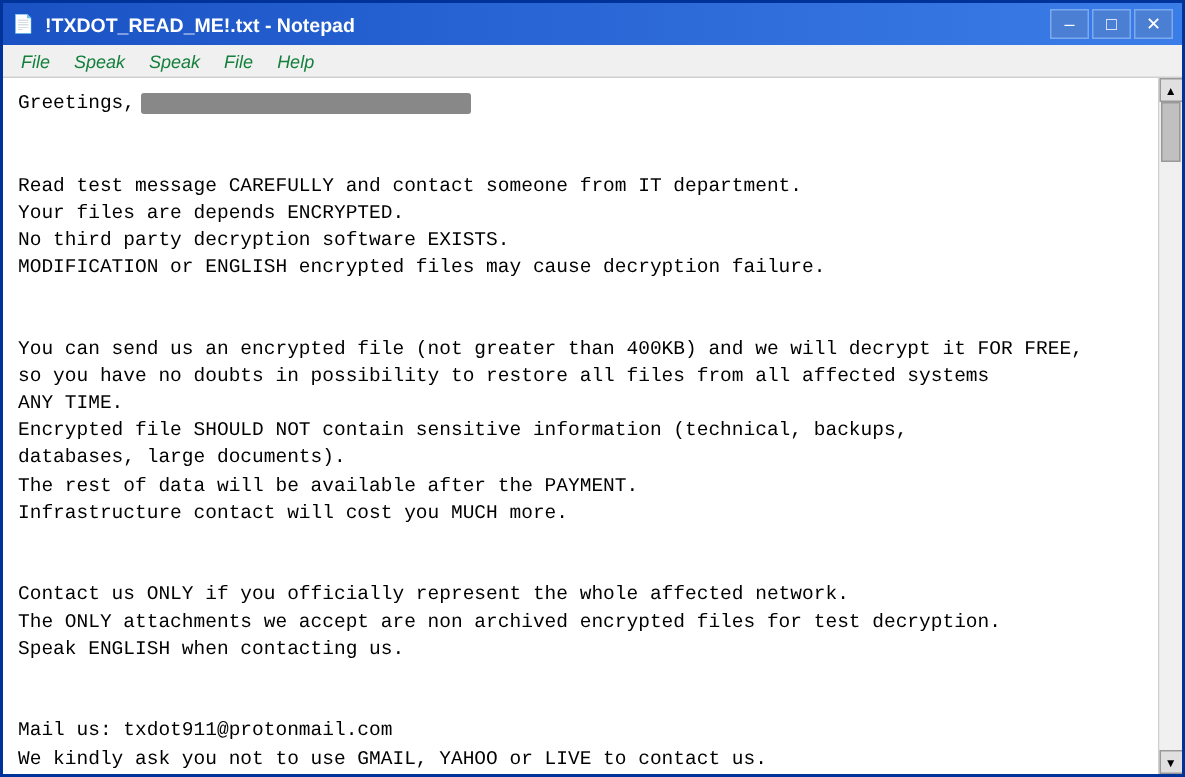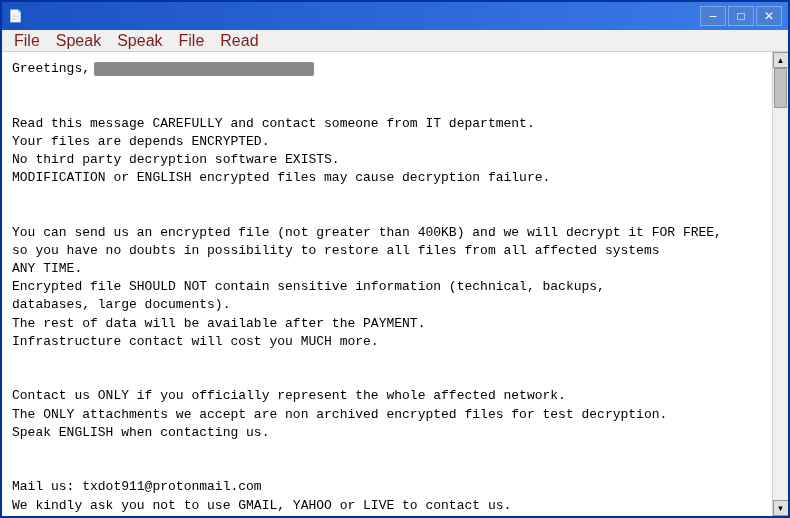--- a/index.html
+++ b/index.html
@@ -81,24 +81,25 @@
       display: flex;
       align-items: center;
       padding: 2px 4px;
       height: 22px;
       flex-shrink: 0;
       border-bottom: 1px solid #d0d0d0;
     }
 
     .menu-item {
       padding: 2px 8px;
-      font-size: 16px;
+      font-size: 12px;
       font-family: 'Segoe UI', Arial, sans-serif;
       cursor: pointer;
-      color: #7f1d1d;
+      color: #15803d;
+      font-style: italic;
     }
 
     .content-area {
       flex: 1;
       display: flex;
       overflow: hidden;
       position: relative;
     }
 
     .text-content {
@@ -165,41 +166,42 @@
     }
   </style>
 </head>
 <body>
 
 <div class="window">
 
   <div class="title-bar">
     <div class="title-bar-left">
       <span class="title-bar-icon">📄</span>
+      <span>!TXDOT_READ_ME!.txt - Notepad</span>
     </div>
     <div class="title-bar-controls">
       <button class="title-btn">–</button>
       <button class="title-btn">□</button>
       <button class="title-btn close">✕</button>
     </div>
   </div>
 
   <div class="menu-bar">
     <span class="menu-item">File</span>
     <span class="menu-item">Speak</span>
     <span class="menu-item">Speak</span>
     <span class="menu-item">File</span>
-    <span class="menu-item">Read</span>
+    <span class="menu-item">Help</span>
   </div>
 
   <div class="content-area">
     <div class="text-content"><span>Greetings,</span><span class="blurred-text"></span>
 <span>
 </span>
-<span>Read this message CAREFULLY and contact someone from IT department.</span>
+<span>Read test message CAREFULLY and contact someone from IT department.</span>
 <span>Your files are depends ENCRYPTED.</span>
 <span>No third party decryption software EXISTS.</span>
 <span>MODIFICATION or ENGLISH encrypted files may cause decryption failure.</span>
 <span>
 </span>
 <span>You can send us an encrypted file (not greater than 400KB) and we will decrypt it FOR FREE,</span>
 <span>so you have no doubts in possibility to restore all files from all affected systems</span>
 <span>ANY TIME.</span>
 <span>Encrypted file SHOULD NOT contain sensitive information (technical, backups,</span>
 <span>databases, large documents).</span>

